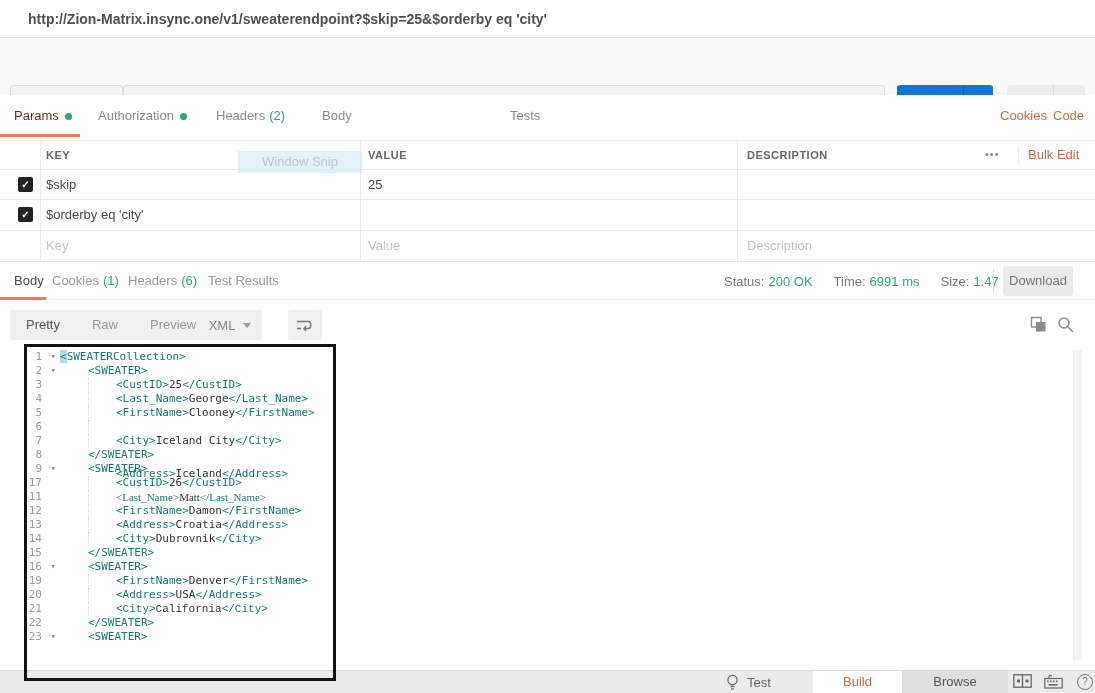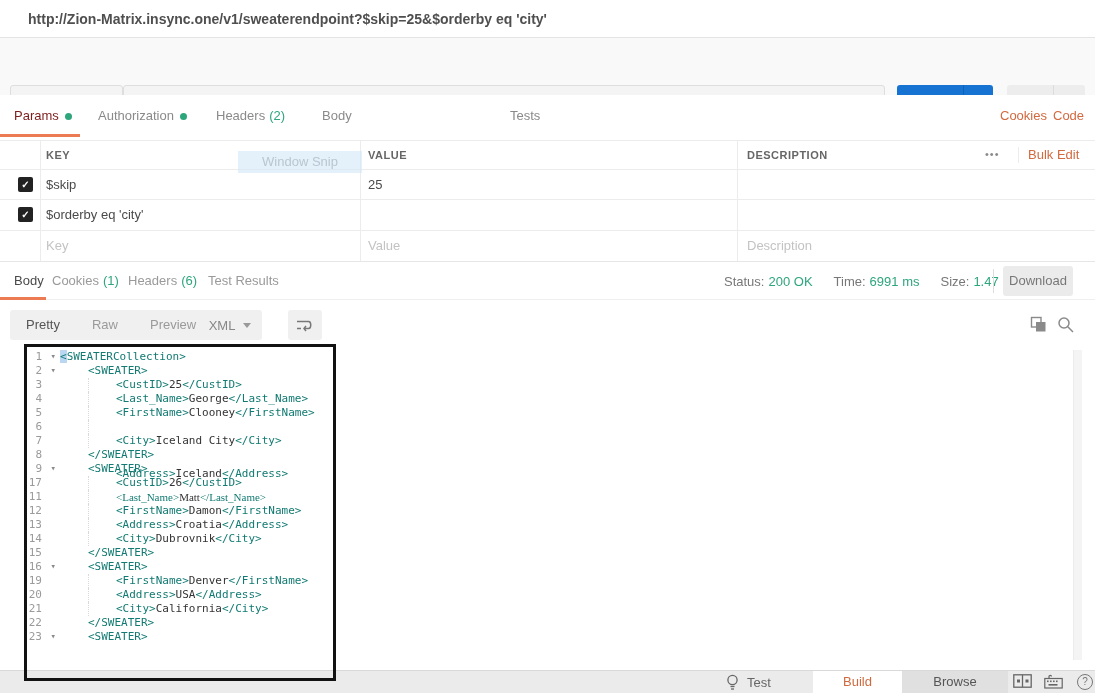--- a/index.html
+++ b/index.html
@@ -244,21 +244,21 @@
         <div class="code-line" data-indent="1"><span class="gutter"><span class="lnum">9</span><span class="fold">▾</span></span><span class="ltext" style="padding-left: 28px;"><span class="tag">&lt;SWEATER&gt;</span></span></div>
         <div class="code-line" data-indent="2"><span class="gutter"><span class="lnum">17</span></span><span class="ltext" style="padding-left: 56px;"><span class="tag">&lt;CustID&gt;</span><span class="txt">26</span><span class="tag">&lt;/CustID&gt;</span></span></div>
         <div class="code-line" data-indent="2"><span class="gutter"><span class="lnum">11</span></span><span class="ltext" style="padding-left: 56px; font-family: Liberation Serif, serif;"><span class="tag">&lt;Last_Name&gt;</span><span class="txt">Matt</span><span class="tag">&lt;/Last_Name&gt;</span></span></div>
         <div class="code-line" data-indent="2"><span class="gutter"><span class="lnum">12</span></span><span class="ltext" style="padding-left: 56px;"><span class="tag">&lt;FirstName&gt;</span><span class="txt">Damon</span><span class="tag">&lt;/FirstName&gt;</span></span></div>
         <div class="code-line" data-indent="2"><span class="gutter"><span class="lnum">13</span></span><span class="ltext" style="padding-left: 56px;"><span class="tag">&lt;Address&gt;</span><span class="txt">Croatia</span><span class="tag">&lt;/Address&gt;</span></span></div>
         <div class="code-line" data-indent="2"><span class="gutter"><span class="lnum">14</span></span><span class="ltext" style="padding-left: 56px;"><span class="tag">&lt;City&gt;</span><span class="txt">Dubrovnik</span><span class="tag">&lt;/City&gt;</span></span></div>
         <div class="code-line" data-indent="1"><span class="gutter"><span class="lnum">15</span></span><span class="ltext" style="padding-left: 28px;"><span class="tag">&lt;/SWEATER&gt;</span></span></div>
         <div class="code-line" data-indent="1"><span class="gutter"><span class="lnum">16</span><span class="fold">▾</span></span><span class="ltext" style="padding-left: 28px;"><span class="tag">&lt;SWEATER&gt;</span></span></div>
         <div class="code-line" data-indent="2"><span class="gutter"><span class="lnum">19</span></span><span class="ltext" style="padding-left: 56px;"><span class="tag">&lt;FirstName&gt;</span><span class="txt">Denver</span><span class="tag">&lt;/FirstName&gt;</span></span></div>
         <div class="code-line" data-indent="2"><span class="gutter"><span class="lnum">20</span></span><span class="ltext" style="padding-left: 56px;"><span class="tag">&lt;Address&gt;</span><span class="txt">USA</span><span class="tag">&lt;/Address&gt;</span></span></div>
-        <div class="code-line" data-indent="2"><span class="gutter"><span class="lnum">21</span></span><span class="ltext" style="padding-left: 56px;"><span class="tag">&lt;City&gt;</span><span class="txt">California</span><span class="tag">&lt;/City&gt;</span></span></div>
+        <div class="code-line" data-indent="2"><span class="gutter"><span class="lnum">21</span></span><span class="ltext" style="padding-left: 56px; font-family: Liberation Mono, monospace;"><span class="tag">&lt;City&gt;</span><span class="txt">California</span><span class="tag">&lt;/City&gt;</span></span></div>
         <div class="code-line" data-indent="1"><span class="gutter"><span class="lnum">22</span></span><span class="ltext" style="padding-left: 28px;"><span class="tag">&lt;/SWEATER&gt;</span></span></div>
         <div class="code-line" data-indent="1"><span class="gutter"><span class="lnum">23</span><span class="fold">▾</span></span><span class="ltext" style="padding-left: 28px;"><span class="tag">&lt;SWEATER&gt;</span></span></div>
       </div>
   </div>
   <div id="code-scrollbar" class="abs"></div>
   <div id="snip-rect" class="abs"></div>
 
   <div id="status-bar" class="abs">
     <div id="learn-item">
       <svg width="13" height="17" viewBox="0 0 13 17">

